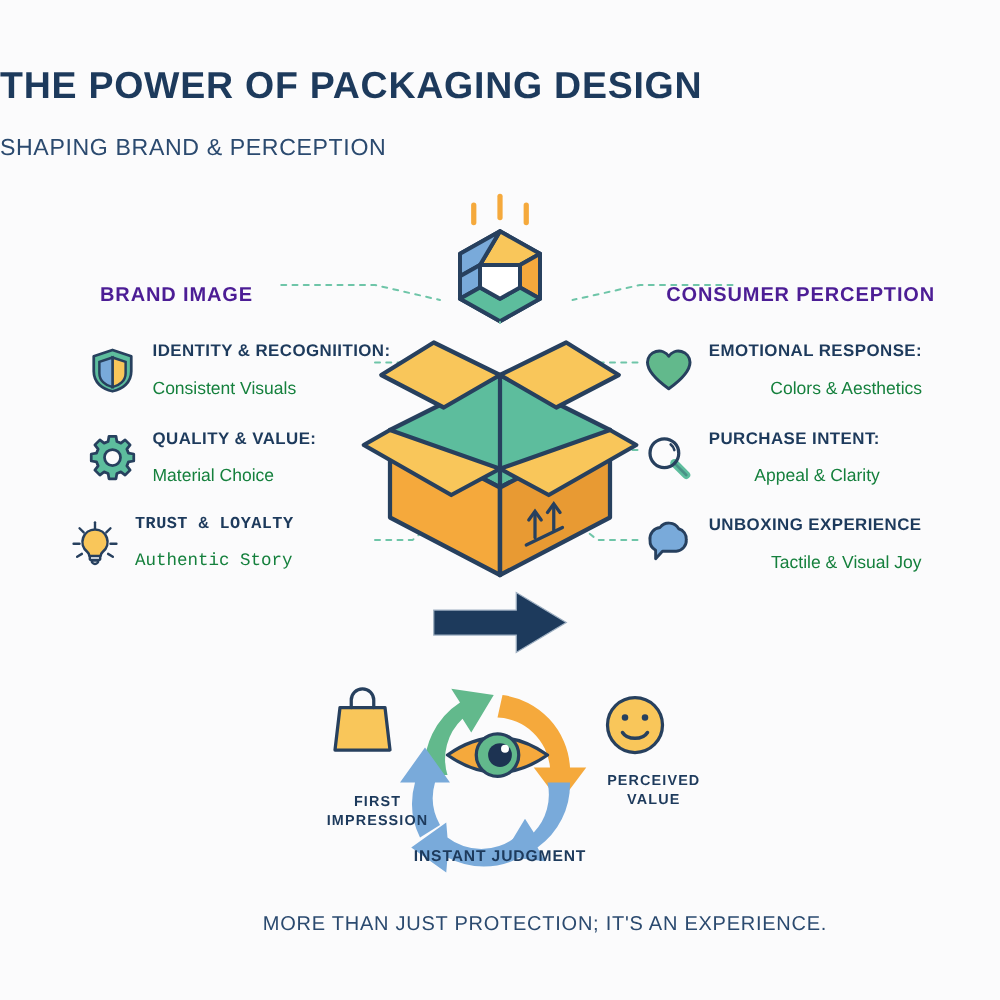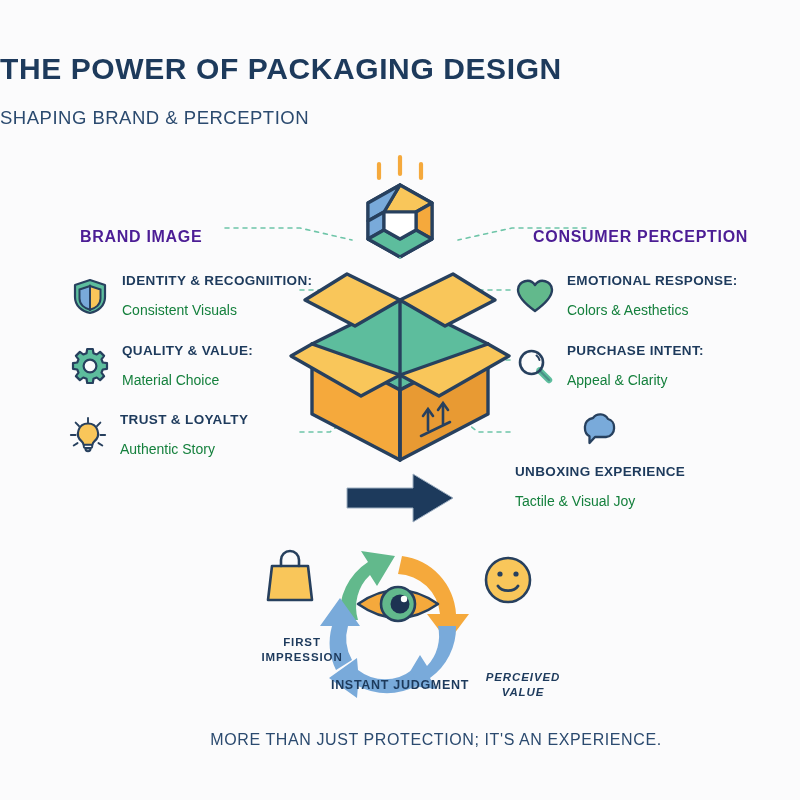--- a/index.html
+++ b/index.html
@@ -58,21 +58,21 @@
   #heading-brand  { left: 80px;  top: 228px; }
   #heading-consumer { left: 533px; top: 228px; }
 
   
   .feature {
     position: absolute;
     display: flex;
     align-items: center;
     gap: 12px;
   }
-  .feature.right { flex-direction: row; }
+  .feature.right { flex-direction: row; text-align: right; }
   .feature-icon {
     width: 40px;
     height: 40px;
     flex: 0 0 40px;
     display: flex;
     align-items: center;
     justify-content: center;
   }
   .feature-text { line-height: 1.28; }
   .feature-title {
@@ -87,24 +87,24 @@
     font-size: 14px;
     font-weight: 400;
     color: #15803d;
     white-space: nowrap;
     display: block;
     margin-top: 13px;
   }
 
   #feat-l-0 { left: 70px; top: 272px; }
   #feat-l-1 { left: 70px; top: 342px; }
-  #feat-l-2 { left: 68px; top: 411px; }
+  #feat-l-2 { left: 56px; top: 411px; font-family: Liberation Mono, monospace; }
   #feat-r-0 { left: 515px; top: 272px; }
   #feat-r-1 { left: 515px; top: 342px; }
-  #feat-r-2 { left: 515px; top: 411px; flex-direction: column; }
+  #feat-r-2 { left: 515px; top: 411px; }
 
   
   .art { position: absolute; }
   #logo-hex   { left: 348px; top: 152px; }
   #box-art    { left: 285px; top: 272px; }
   #connectors { left: 0; top: 140px; }
   #flow-arrow { left: 345px; top: 470px; }
   #cycle-art  { left: 240px; top: 528px; }
 
   
@@ -112,21 +112,21 @@
     position: absolute;
     text-align: center;
     font-size: 11.5px;
     font-weight: 700;
     letter-spacing: 0.9px;
     color: #1d3a5c;
     line-height: 1.32;
     white-space: pre-line;
   }
   #cycle-label-first { left: 248px; top: 635px; width: 108px; text-align: center; }
-  #cycle-label-value { left: 468px; top: 670px; width: 110px; font-style: italic; }
+  #cycle-label-value { left: 468px; top: 618px; width: 110px; }
   #cycle-label-center {
     left: 322px; top: 629px; width: 156px;
     font-size: 12.5px; letter-spacing: 0.7px; margin-top: 48px;
   }
 
   
   .footer {
     position: absolute;
     top: 731px;
     left: 0;

